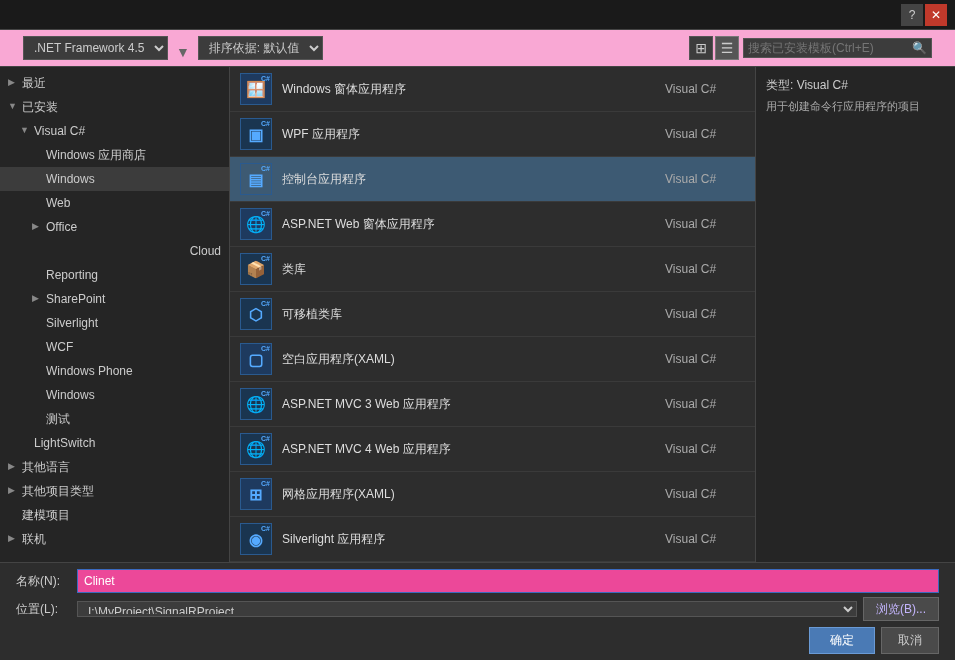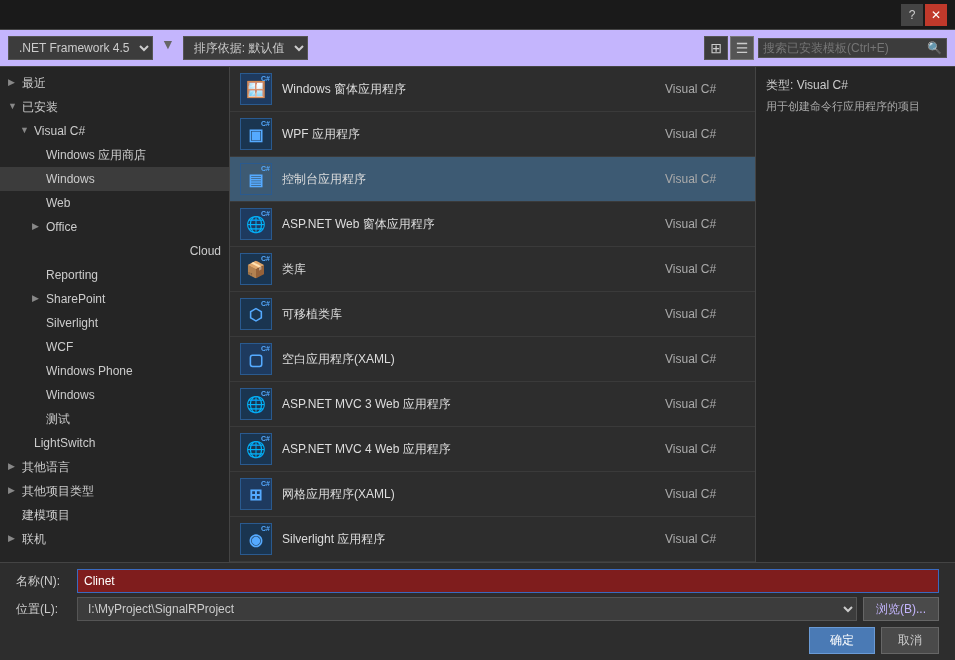--- a/index.html
+++ b/index.html
@@ -57,23 +57,23 @@
     .dialog {
       display: flex;
       flex-direction: column;
       height: calc(100% - 30px);
       background: #2d2d2d;
     }
 
     
     .toolbar {
       display: flex;
-      align-items: flex-start;
-      padding: 6px 8px;
-      background: #c4b5fd;
+      align-items: flex-end;
+      padding: 6px 23px;
+      background: #f9a8d4;
       gap: 6px;
       border-bottom: 1px solid #444;
     }
     .toolbar select {
       background: #3c3c3c;
       border: 1px solid #555;
       color: #ccc;
       padding: 3px 6px;
       font-size: 12px;
       height: 24px;
@@ -243,36 +243,36 @@
       margin-bottom: 4px;
       gap: 6px;
     }
     .form-label {
       color: #ccc;
       font-size: 12px;
       min-width: 55px;
     }
     .form-input {
       flex: 1;
-      background: #7f1d1d;
+      background: #ec4899;
       border: 1px solid #3a6abf;
       color: #fff;
       padding: 3px 6px;
       font-size: 12px;
       height: 24px;
       outline: none;
     }
     .form-select {
       flex: 1;
       background: #3c3c3c;
       border: 1px solid #555;
       color: #ccc;
       padding: 2px 6px;
       font-size: 12px;
-      height: 24px;
+      height: 16px;
     }
     .browse-btn {
       background: #4a4a4a;
       border: 1px solid #666;
       color: #c4b5fd;
       padding: 3px 12px;
       font-size: 12px;
       cursor: pointer;
       height: 24px;
     }

